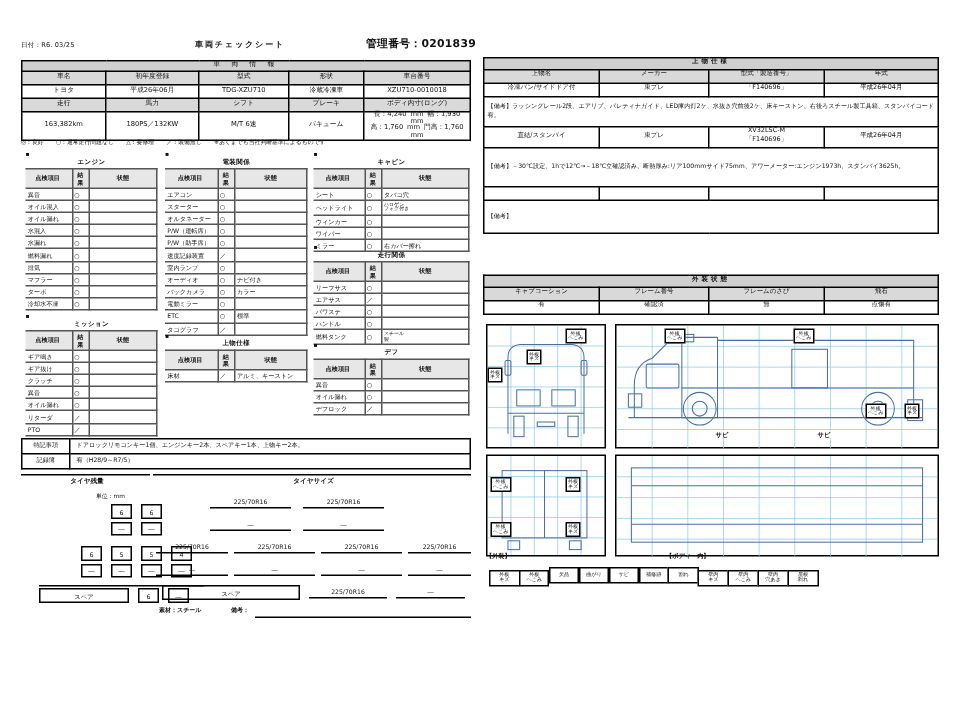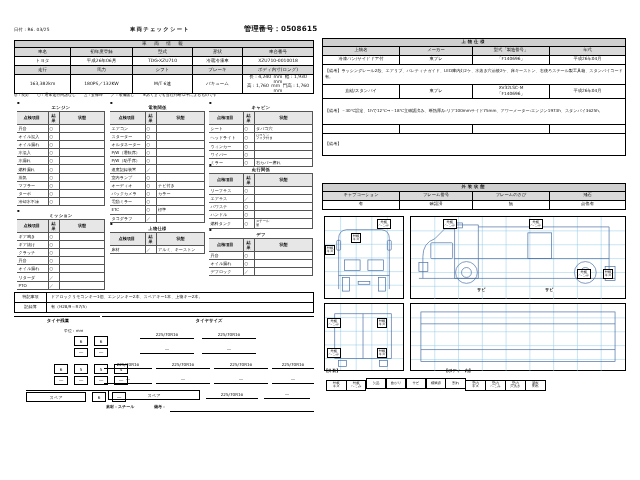--- a/index.html
+++ b/index.html
@@ -91,21 +91,21 @@
               text-align:center; margin-right:-0.6px; background:#fff;}
 </style>
 </head>
 <body>
 
 <div class="page">
 
   <div class="topbar">
     <div class="doc-date">日付：R6. 03/25</div>
     <div class="doc-title">車両チェックシート</div>
-    <div class="doc-mgmt">管理番号：0508615</div>
+    <div class="doc-mgmt">管理番号：0201839</div>
   </div>
 
   <table class="tbl veh-info">
     <tbody>
         <tr>
           <td class="hdr title" colspan="5">車 両 情 報</td>
         </tr>
     <tr>
       <td class="hdr2" style="width:56px">車名</td>
       <td class="hdr2" style="width:62px">初年度登録</td>

